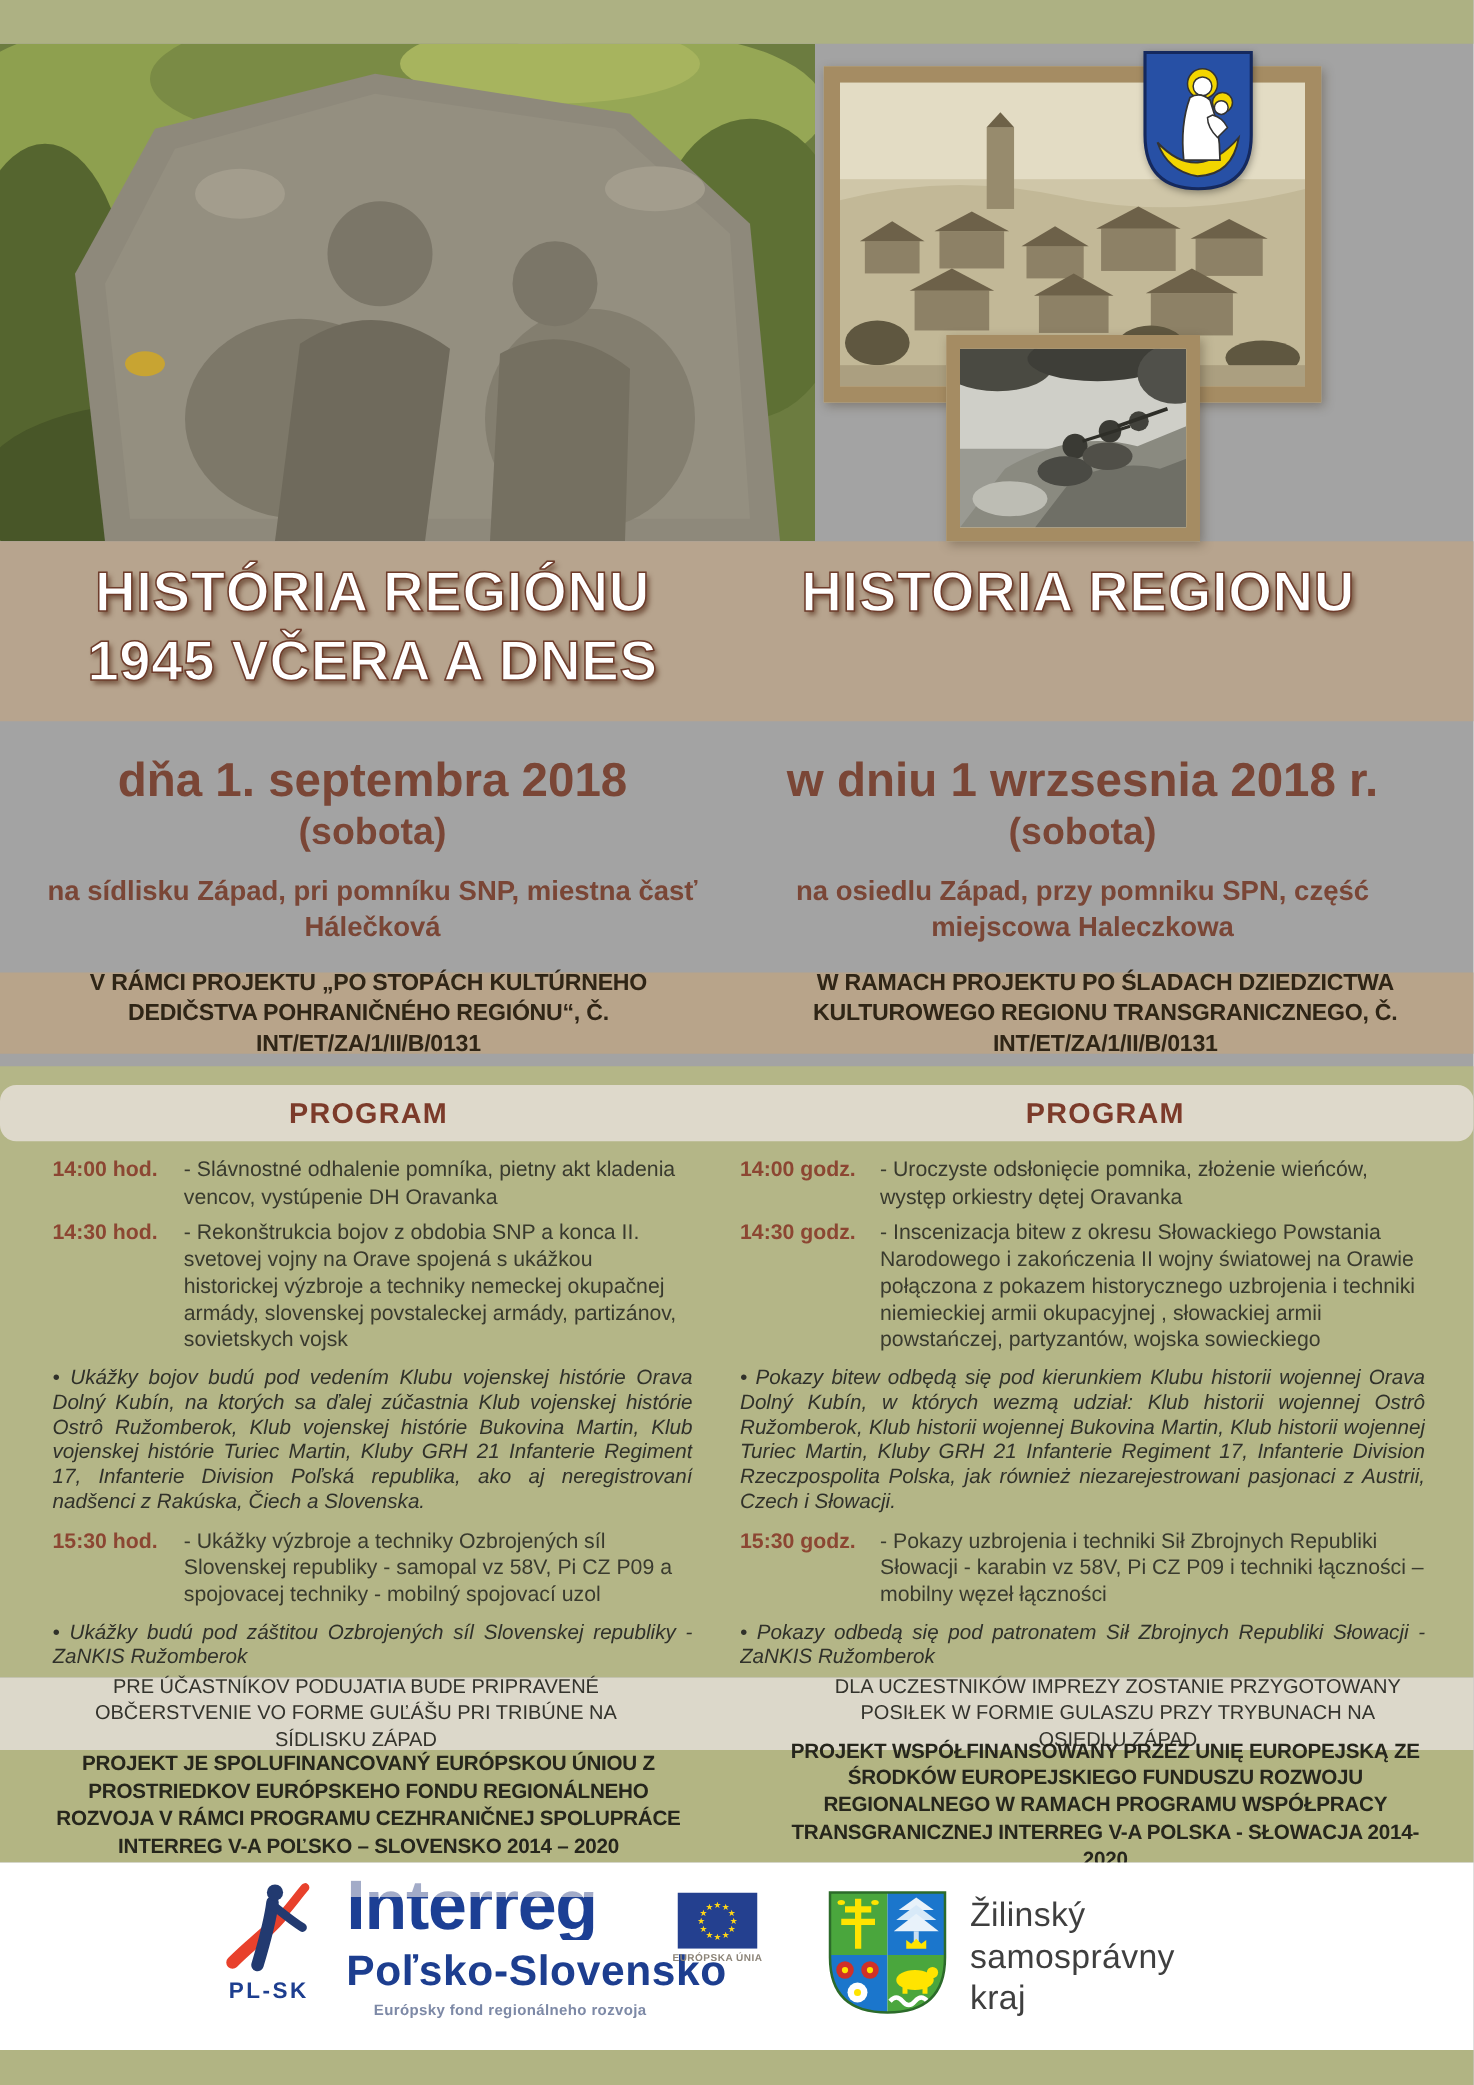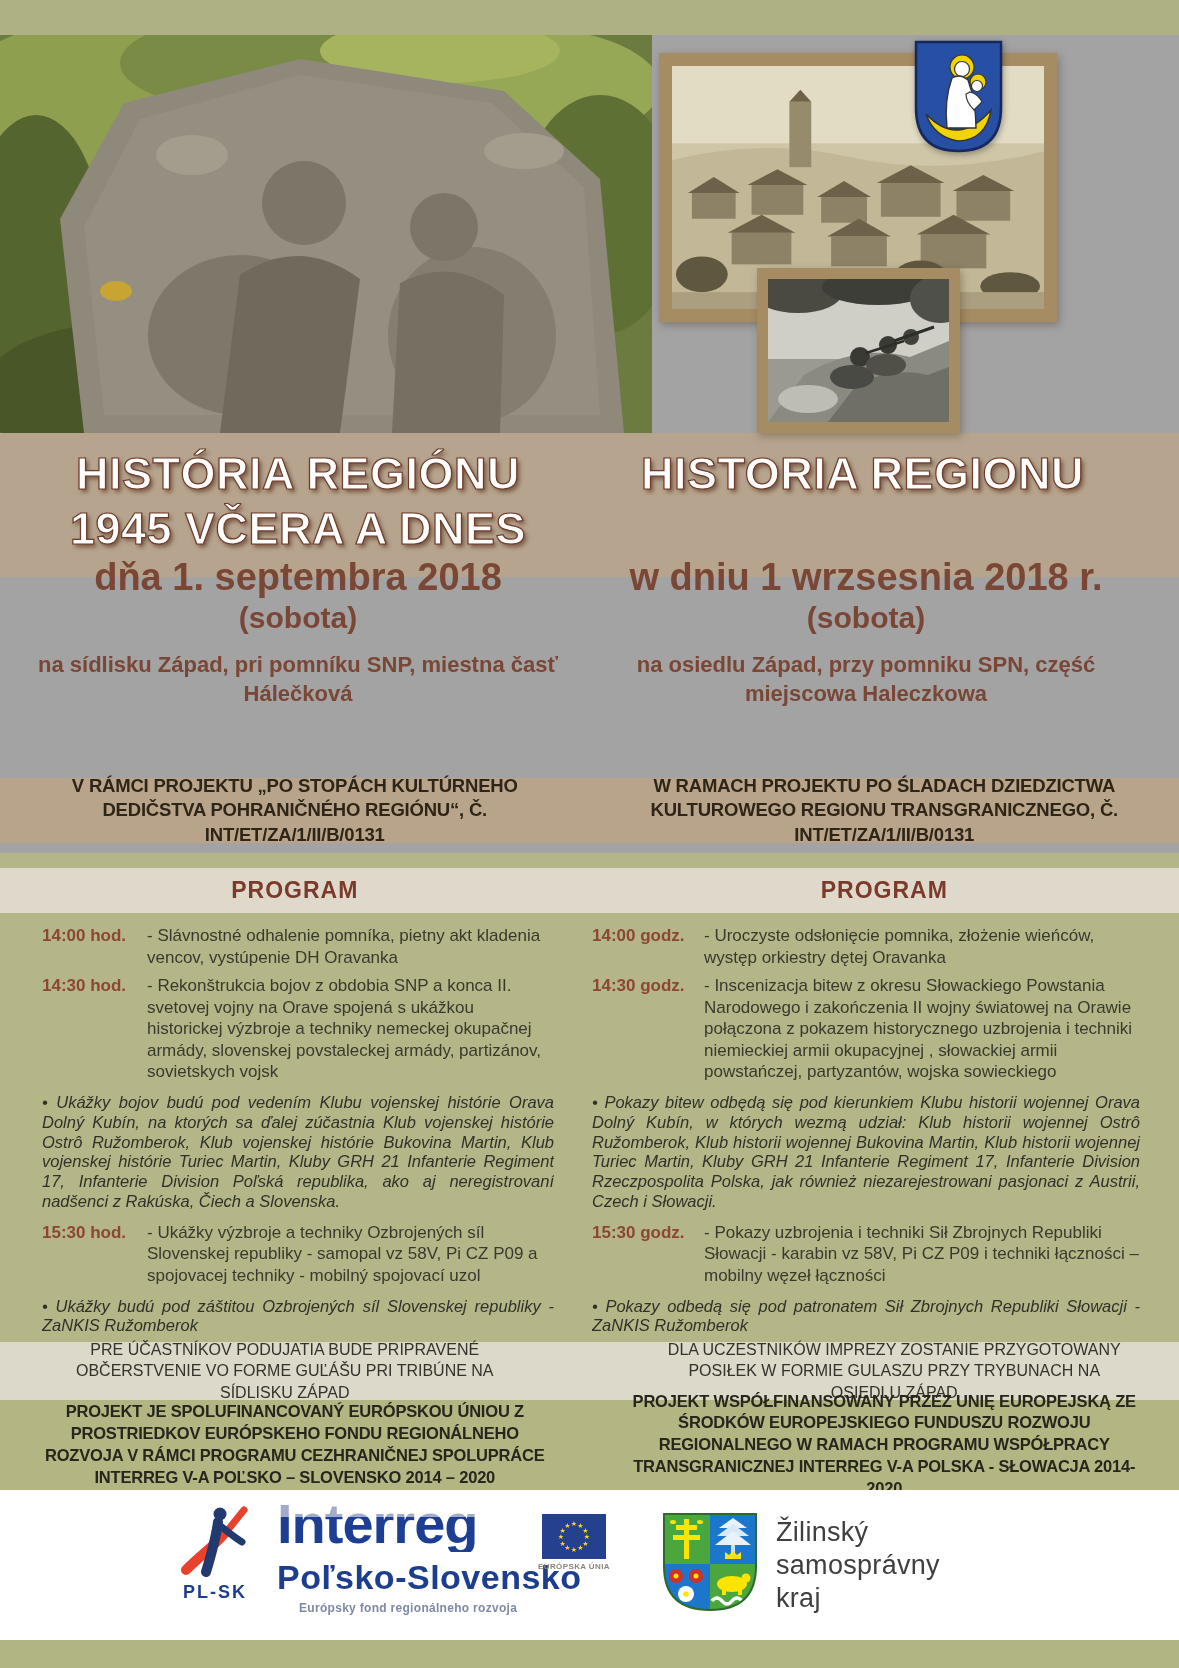--- a/index.html
+++ b/index.html
@@ -27,35 +27,35 @@
 
   
   .title-band { position:absolute; left:0; top:433px; width:1179px; height:144px; background:#b7a48e; }
   .title-col { position:absolute; top:14px; text-align:center; font-weight:700; font-size:45px; line-height:1.22; color:#ffffff; letter-spacing:.5px;
     -webkit-text-stroke:1.2px #6e3c2b;
     text-shadow:2.5px 3px 4px rgba(84,44,24,.65), 0 0 1px #6e3c2b; }
   .title-col.sk { left:38px; width:520px; }
   .title-col.pl { left:580px; width:565px; }
 
   
-  .date-col { position:absolute; top:556px; display:flex; flex-direction:column; align-items:center; color:#7a4636; text-align:center; }
+  .date-col { position:absolute; top:604px; display:flex; flex-direction:column; align-items:center; color:#7a4636; text-align:center; }
   .date-col.sk { left:36px; width:524px; }
   .date-col.pl { left:588px; width:556px; }
   .date-main { font-size:38px; font-weight:700; }
   .date-sub { font-size:30px; font-weight:700; margin-top:2px; }
   .date-loc { font-size:22px; font-weight:700; margin-top:15px; line-height:1.32; }
 
   
   .project-band { position:absolute; left:0; top:778px; width:1179px; height:65px; background:#b8a48a; display:flex; }
   .proj-cell { width:50%; display:flex; align-items:center; justify-content:center; text-align:center;
     font-size:18.5px; font-weight:700; line-height:1.33; color:#2f2516; letter-spacing:-.2px; padding:0 26px; }
 
   
   .program-section { position:absolute; left:0; top:853px; width:1179px; height:489px; background:#b4b687; }
-  .program-header-band { position:absolute; left:0; top:15px; width:1179px; height:45px; background:#ded9cb; display:flex; }
+  .program-header-band { position:absolute; left:0; top:15px; width:1179px; height:45px; background:#ded9cb; display:flex;border-radius:13px; }
   .program-header-cell { width:50%; display:flex; align-items:center; justify-content:center;
     font-size:23px; font-weight:700; color:#7c3b2a; letter-spacing:1px; }
   .prog-col { position:absolute; top:72px; height:412px; overflow:hidden; color:#393a2e; }
   .prog-col.sk { left:42px; width:512px; }
   .prog-col.pl { left:592px; width:548px; }
   .prog-row { display:flex; margin-bottom:7px; font-size:17px; line-height:1.27; }
   .prog-time { flex:0 0 auto; font-weight:700; color:#8c4632; white-space:nowrap; margin-right:8px; }
   .prog-col.sk .prog-time { width:97px; }
   .prog-col.pl .prog-time { width:104px; }
   .prog-desc { flex:1; }

